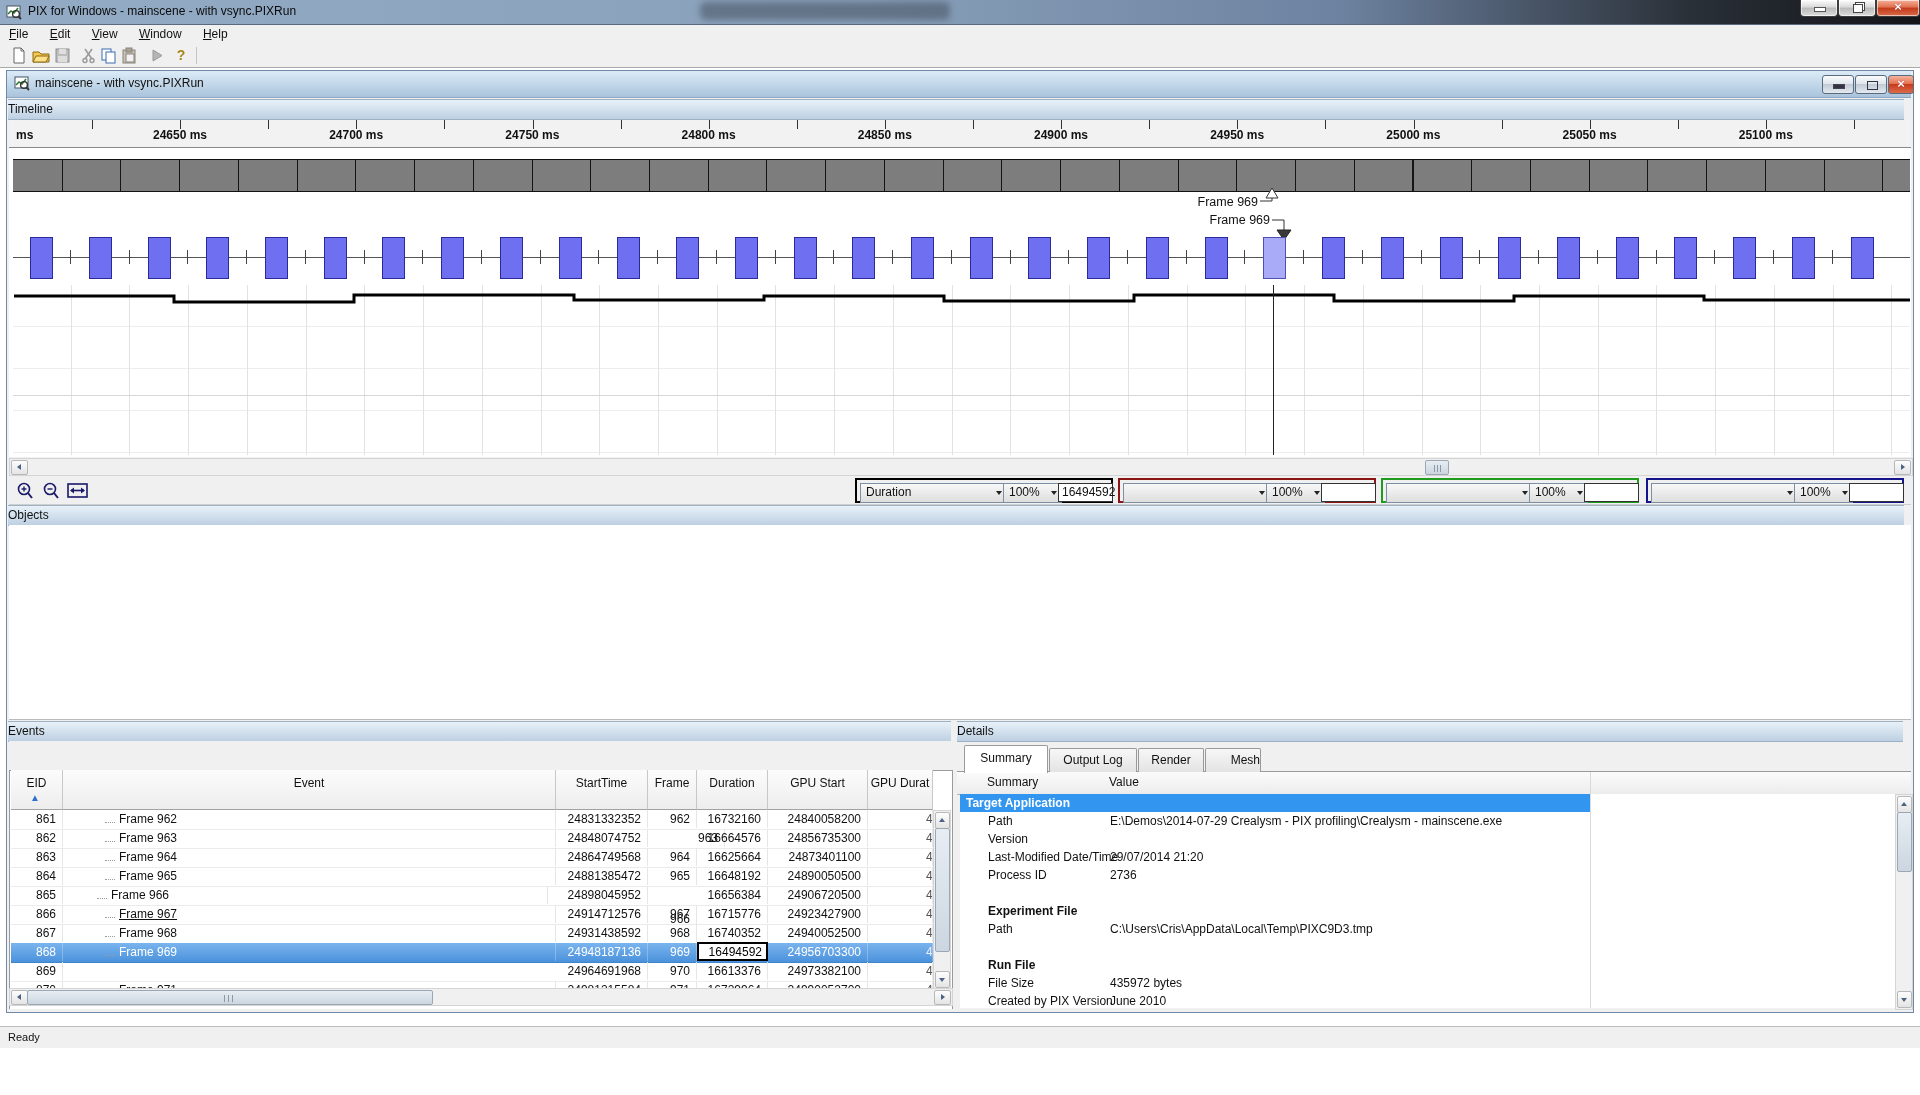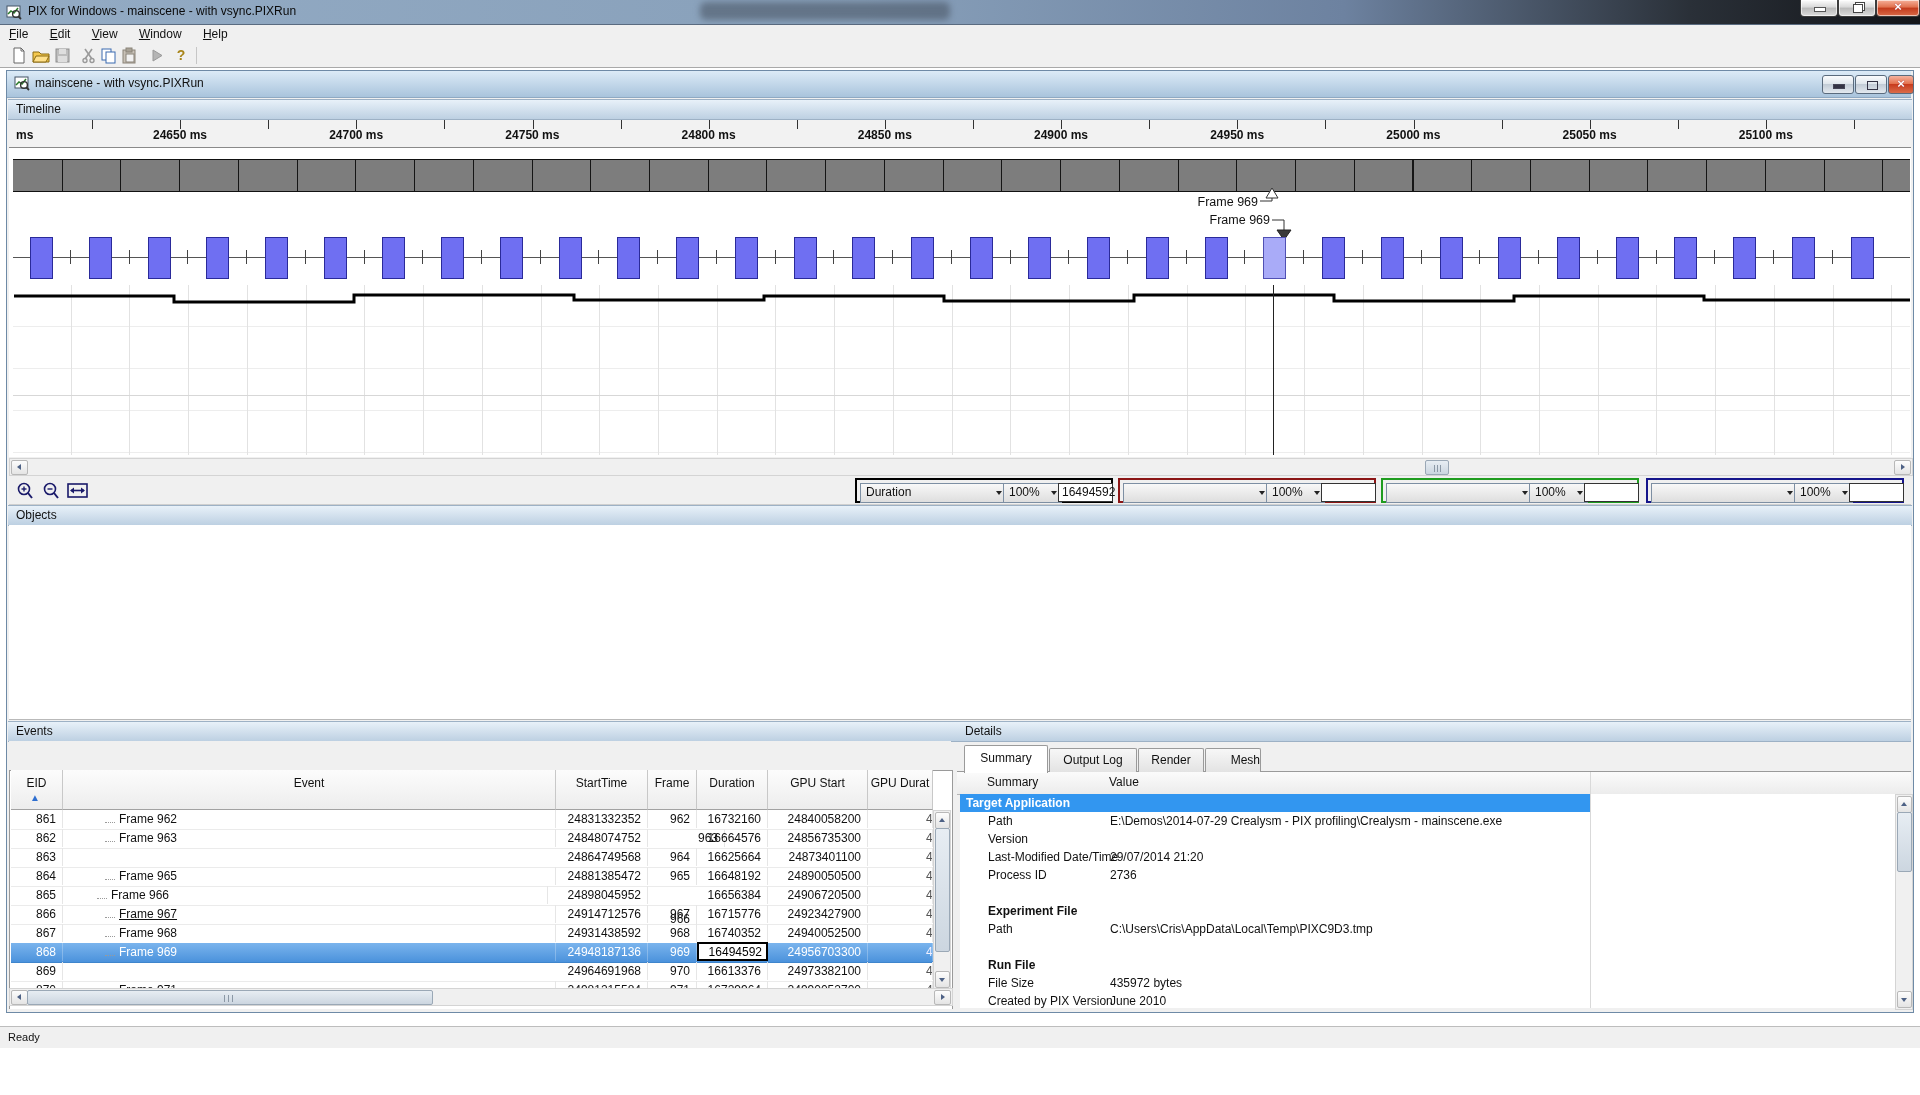--- a/index.html
+++ b/index.html
@@ -25,21 +25,21 @@
   .tbi{top:3px;width:18px;height:17px;}
   .tsep{top:3px;width:1px;height:17px;background:#c6c6c6;}
   #mdi-top-line{left:0;top:67px;width:1920px;height:1px;background:#a9a9a9;}
   
   #child{left:6px;top:70px;width:1906px;height:941px;border:1px solid #6e8aa6;background:#f0f0f0;}
   #childbar{left:7px;top:71px;width:1904px;height:26px;background:linear-gradient(#dcebf7,#a9c4dc);border-bottom:1px solid #8fa9c2;}
   .cbtn{top:75px;height:17px;border:1px solid #5a6b7d;border-radius:3px;
     background:linear-gradient(#fbfcfd,#dfe6ec 45%,#c2ccd6 50%,#e3e9ef);}
   .cbtn.red{background:linear-gradient(#f4b3a0,#e4724e 45%,#c83c1e 50%,#da6c4a);}
   .panel-hdr{background:linear-gradient(#e8f1f9,#bdd0e2);border:1px solid #9db1c5;border-left:none;border-right:none;
-    line-height:19px;padding-left:8px;height:19px;}
+    line-height:19px;padding-left:0;height:19px;}
   
   #ruler-bg{left:9px;top:120px;width:1902px;height:27px;background:#f2f2f2;border-bottom:1px solid #8a8a8a;}
   #tl-body{left:9px;top:148px;width:1902px;height:309px;background:#fff;}
   #grayband{left:13px;top:159px;width:1897px;height:31px;background:repeating-linear-gradient(90deg,#7d7d7d 0px,#7d7d7d 57.7px,#151515 57.7px,#151515 58.73px);background-position:-9px 0;border-top:1px solid #111;border-bottom:1px solid #111;}
   #trackline{left:13px;top:257px;width:1897px;height:1px;background:#555;}
   #graph{left:13px;top:285px;width:1897px;height:170px;
     background-image:repeating-linear-gradient(90deg,transparent 0px,transparent 57.73px,#e2e2e2 57.73px,#e2e2e2 58.73px),
                      repeating-linear-gradient(180deg,transparent 0px,transparent 41px,#ededed 41px,#ededed 42px);}
   #graph-midline{left:13px;top:395px;width:1897px;height:1px;background:#d7d7d7;}
   #cursorline{left:1273px;top:285px;width:1px;height:170px;background:#222;}
@@ -333,20 +333,21 @@
         <div class="abs ecell num" style="left: 0px; width: 52px;">862</div>
         <div class="abs ecell" style="left: 52px; width: 493px; padding-left: 42px;"><span class="treedots"></span>Frame 963</div>
         <div class="abs ecell num" style="left: 545px; width: 92px;">24848074752</div>
         <div class="abs ecell num" style="left: 665px; width: 49px;">963</div>
         <div class="abs ecell num" style="left: 686px; width: 71px;">16664576</div>
         <div class="abs ecell num" style="left: 757px; width: 100px;">24856735300</div>
         <div class="abs ecell num" style="left: 857px; width: 65px; padding-left: 58px; color: rgb(85, 85, 85);">4</div>
       </div>
       <div class="abs erow" style="top: 38px;">
         <div class="abs ecell num" style="left: 0px; width: 52px;">863</div>
+        <div class="abs ecell" style="left: 52px; width: 493px; padding-left: 42px;"><span class="treedots"></span>Frame 964</div>
         <div class="abs ecell num" style="left: 545px; width: 92px;">24864749568</div>
         <div class="abs ecell num" style="left: 637px; width: 49px;">964</div>
         <div class="abs ecell num" style="left: 686px; width: 71px;">16625664</div>
         <div class="abs ecell num" style="left: 757px; width: 100px;">24873401100</div>
         <div class="abs ecell num" style="left: 857px; width: 65px; padding-left: 58px; color: rgb(85, 85, 85);">4</div>
       </div>
       <div class="abs erow" style="top: 57px;">
         <div class="abs ecell num" style="left: 0px; width: 52px;">864</div>
         <div class="abs ecell" style="left: 52px; width: 493px; padding-left: 42px;"><span class="treedots"></span>Frame 965</div>
         <div class="abs ecell num" style="left: 545px; width: 92px;">24881385472</div>

